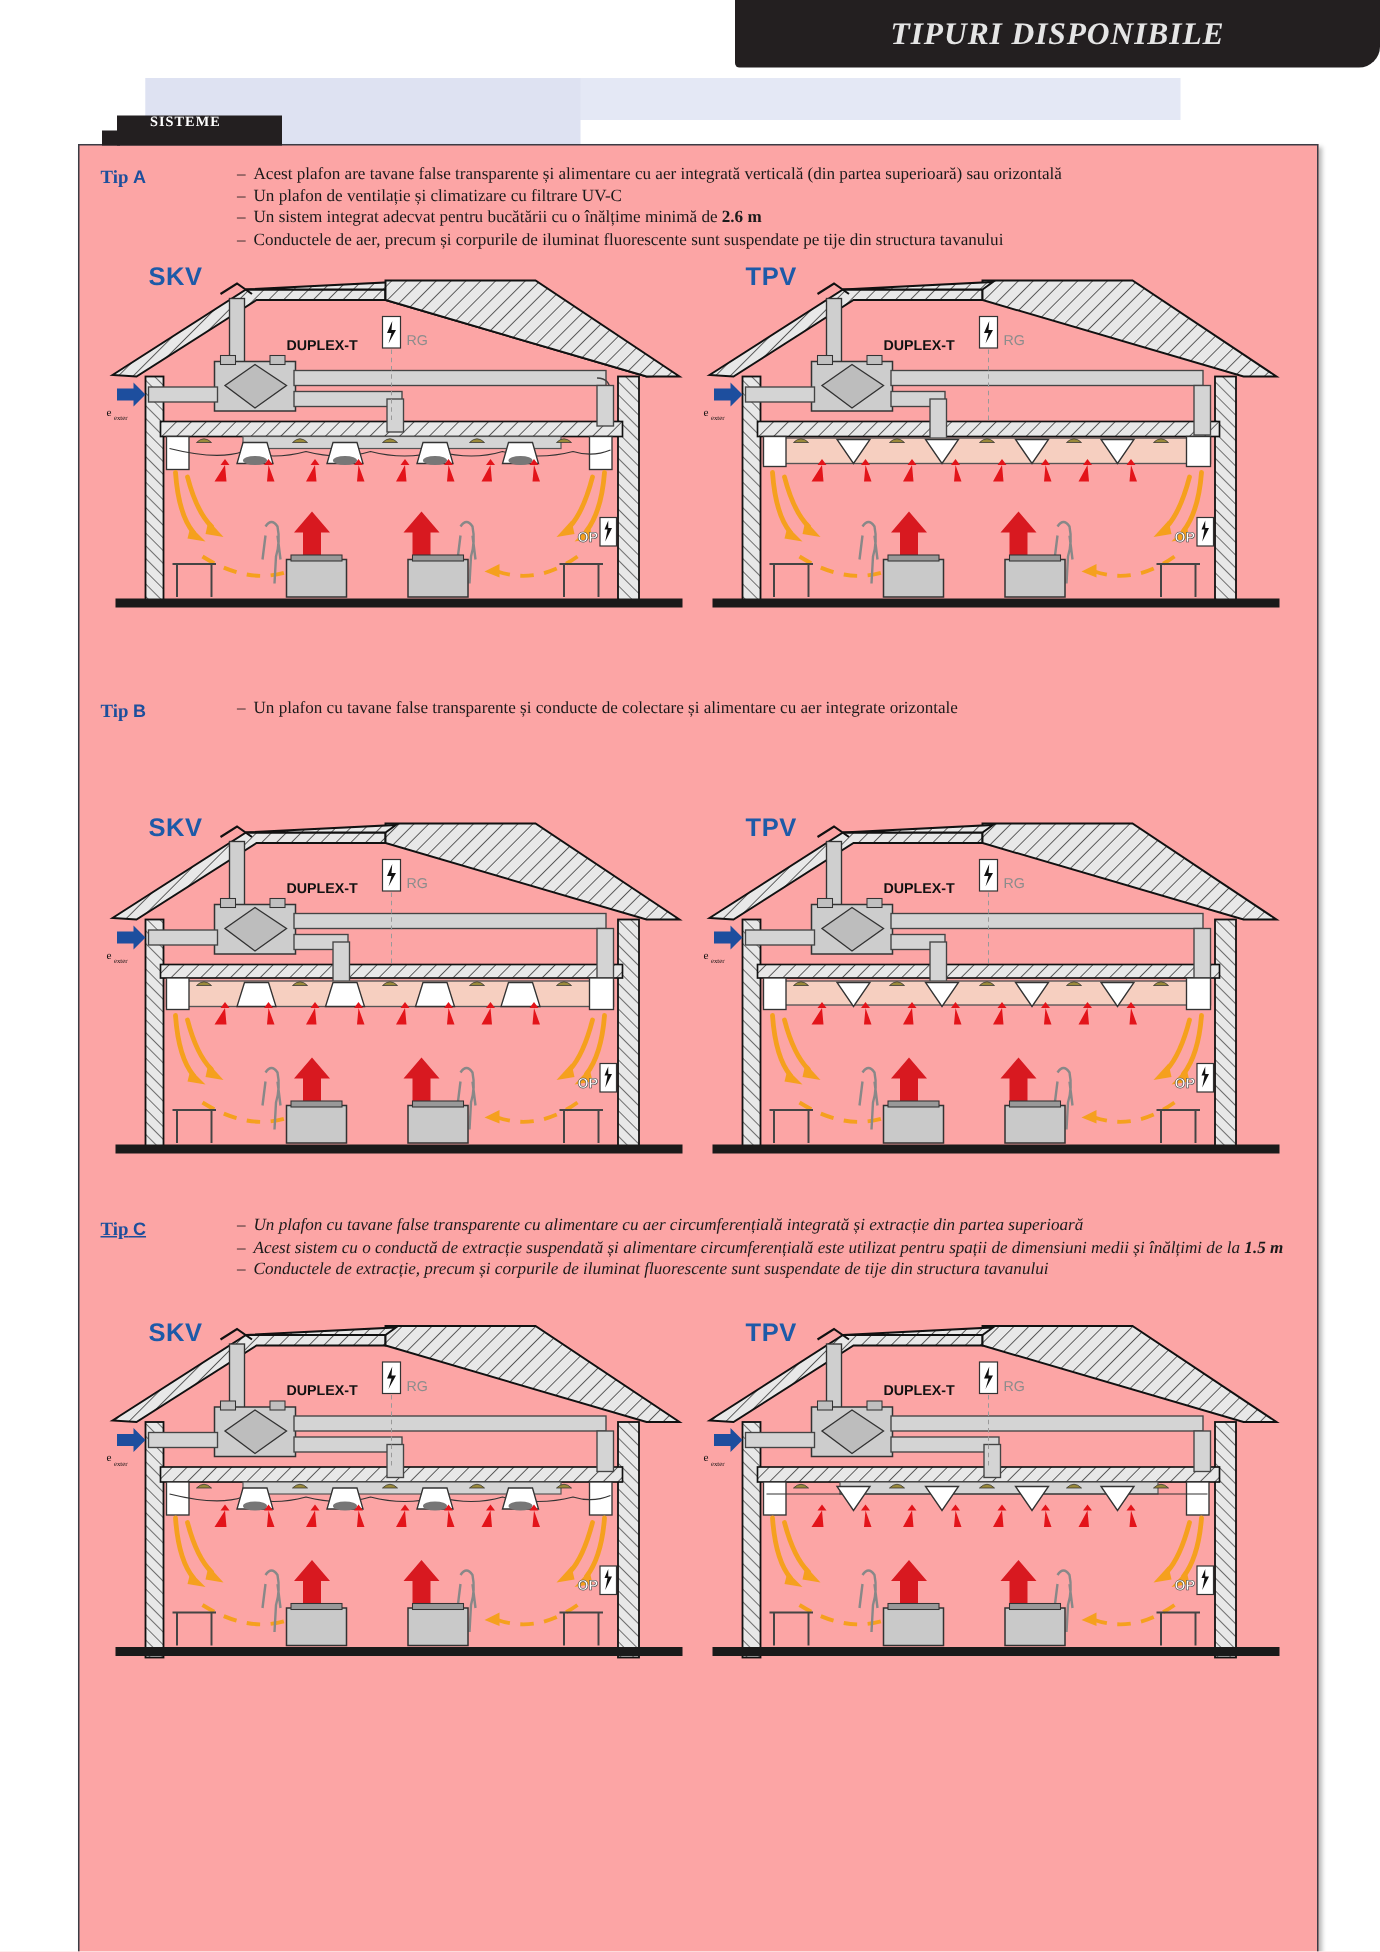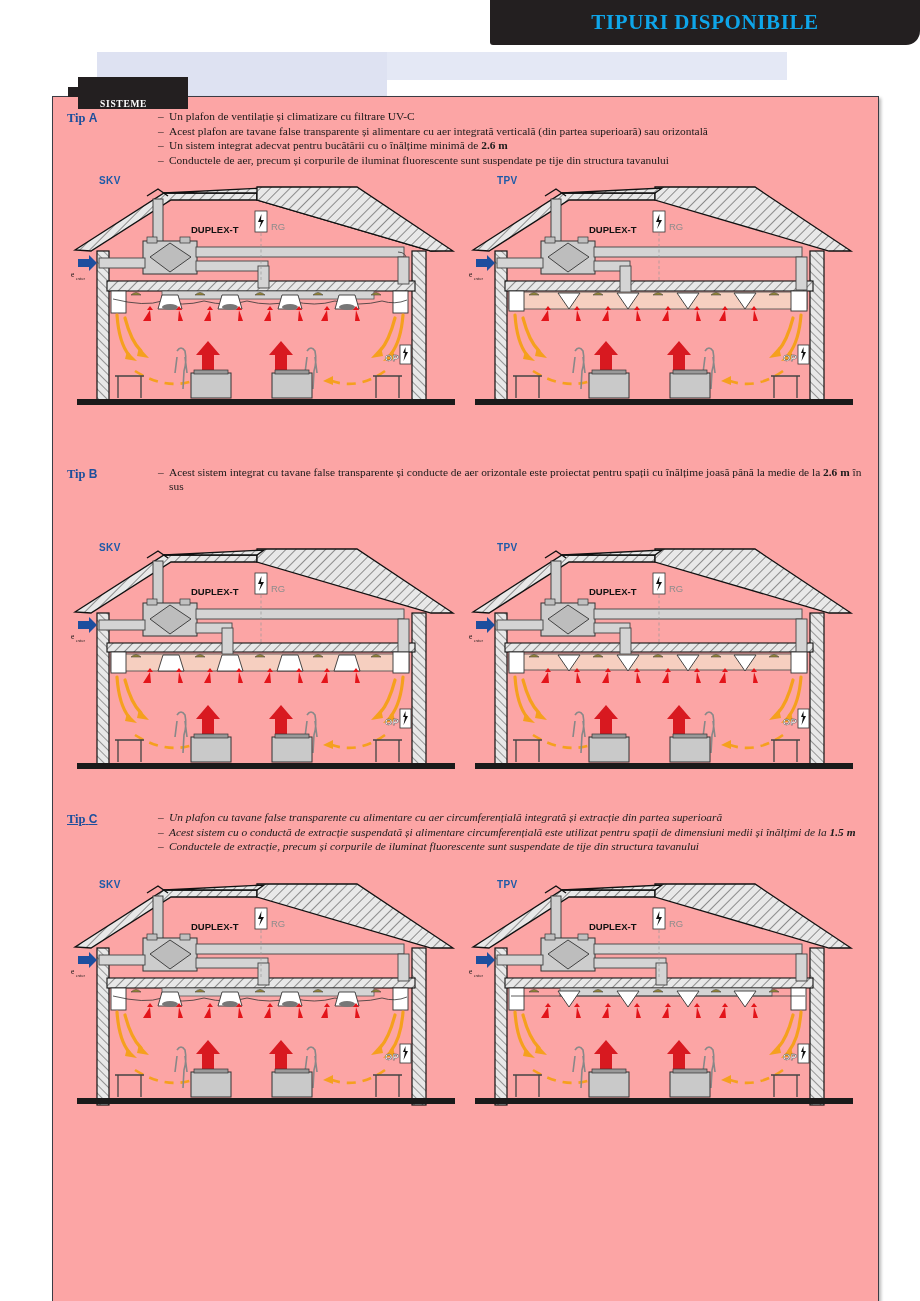--- a/index.html
+++ b/index.html
@@ -23,25 +23,26 @@
     width: 430px; height: 45px;
     background: #231f20;
     border-bottom-left-radius: 3px;
     border-bottom-right-radius: 14px;
     display: flex;
     align-items: center;
     justify-content: center;
     z-index: 40;
   }
   #title-banner .txt {
-    color: #0ea5e9;
+    color: #e5e5e5;
     font-family: "Liberation Serif", serif;
     font-weight: bold;
     font-size: 21px;
     letter-spacing: 0.6px;
+    font-style: italic;
   }
 
   
   #pale-strip {
     position: absolute;
     left: 97px; top: 52px;
     width: 290px; height: 46px;
     background: #dee2f2;
     z-index: 5;
   }
@@ -50,25 +51,25 @@
     left: 97px; top: 52px;
     width: 690px; height: 28px;
     background: #e4e8f5;
     z-index: 4;
   }
 
   
   #sisteme-tab {
     position: absolute;
     left: 78px; top: 77px;
-    width: 110px; height: 32px;
+    width: 110px; height: 20px;
     background: #231f20;
     z-index: 30;
     display: flex;
-    align-items: flex-end;
+    align-items: flex-start;
     padding-left: 22px;
   }
   #sisteme-tab .txt {
     color: #ffffff;
     font-family: "Liberation Serif", serif;
     font-weight: bold;
     font-size: 9.5px;
     letter-spacing: 0.7px;
   }
   #sisteme-tab-notch {
@@ -130,21 +131,21 @@
     height: 240px;
     left: 14px;
   }
   .diagram-half { position: absolute; top: 0; width: 395px; height: 240px; }
   .diagram-half.left { left: 0; }
   .diagram-half.right { left: 398px; }
   .dg-label {
     position: absolute;
     font-family: "Liberation Sans", sans-serif;
     font-weight: bold;
-    font-size: 10px;
+    font-size: 17px;
     color: #1d5aa8;
     left: 32px; top: 2px;
     letter-spacing: 0.4px;
     z-index: 5;
   }
   svg.dg { position: absolute; left: 0; top: 0; }
 </style>
 </head>
 <body>
 
@@ -162,22 +163,22 @@
     <span class="txt">SISTEME</span>
   </div>
 
   <div id="panel">
 
     <div class="tip-label" style="top:14px;">
       <span>Tip</span>&nbsp;<span class="tl-letter">A</span>
     </div>
     <div class="bullets" style="top:12px;">
       <ul>
+        <li>Acest plafon are tavane false transparente și alimentare cu aer integrată verticală (din partea superioară) sau orizontală</li>
         <li>Un plafon de ventilație și climatizare cu filtrare UV-C</li>
-        <li>Acest plafon are tavane false transparente și alimentare cu aer integrată verticală (din partea superioară) sau orizontală</li>
         <li>Un sistem integrat adecvat pentru bucătării cu o înălțime minimă de <b>2.6 m</b></li>
         <li>Conductele de aer, precum și corpurile de iluminat fluorescente sunt suspendate pe tije din structura tavanului</li>
       </ul>
     </div>
 
     <div class="diagram-row" style="top:76px;">
       <div class="diagram-half left">
         <span class="dg-label">SKV</span>
         <svg class="dg" width="395" height="240" viewBox="0 0 395 240">
           <defs>
@@ -419,21 +420,21 @@
           <rect x="10" y="226" width="378" height="6" fill="#1a1a1a"></rect>
         </svg>
       </div>
     </div>
 
     <div class="tip-label" style="top:370px;">
       <span>Tip</span>&nbsp;<span class="tl-letter">B</span>
     </div>
     <div class="bullets" style="top:368px;">
       <ul>
-        <li>Acest sistem integrat cu tavane false transparente și conducte de aer orizontale este proiectat pentru spații cu înălțime joasă până la medie de la <b>2.6 m</b> în sus</li>
+        <li>Un plafon cu tavane false transparente și conducte de colectare și alimentare cu aer integrate orizontale</li>
       </ul>
     </div>
 
     <div class="diagram-row" style="top:443px;">
       <div class="diagram-half left">
         <span class="dg-label">SKV</span>
         <svg class="dg" width="395" height="240" viewBox="0 0 395 240">
           <defs>
             <pattern id="hatchC1" width="7" height="7" patternTransform="rotate(45)" patternUnits="userSpaceOnUse">
               <rect width="7" height="7" fill="#e8e8e8"></rect>

